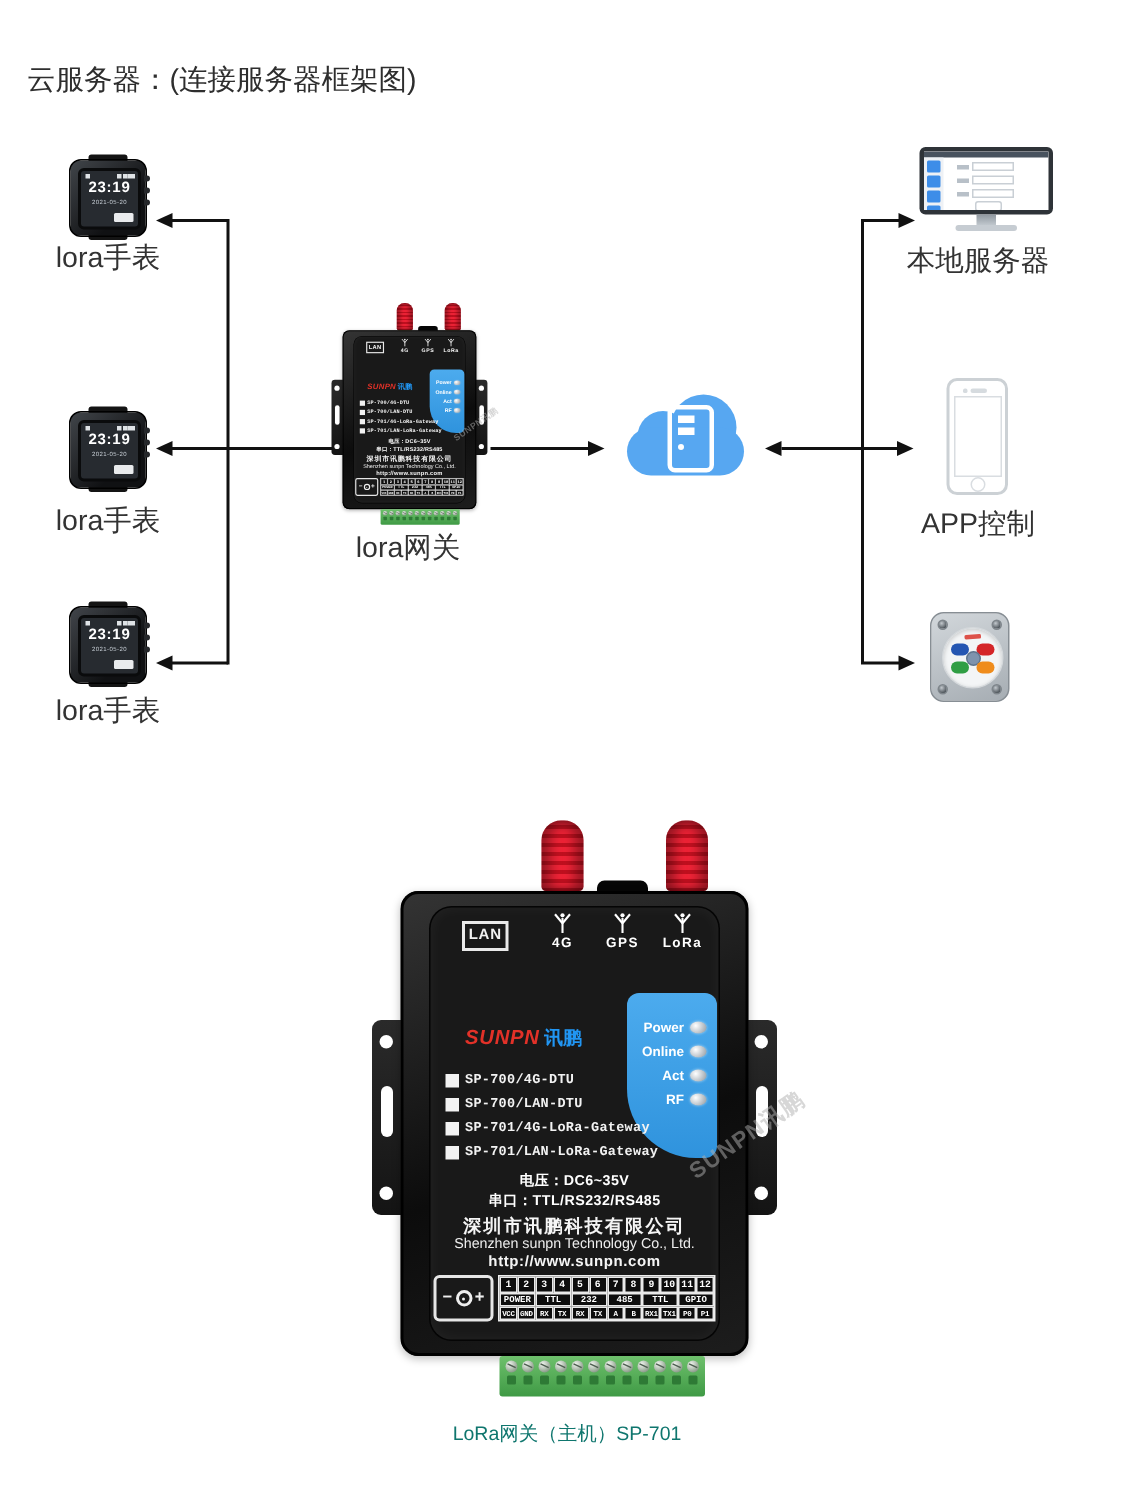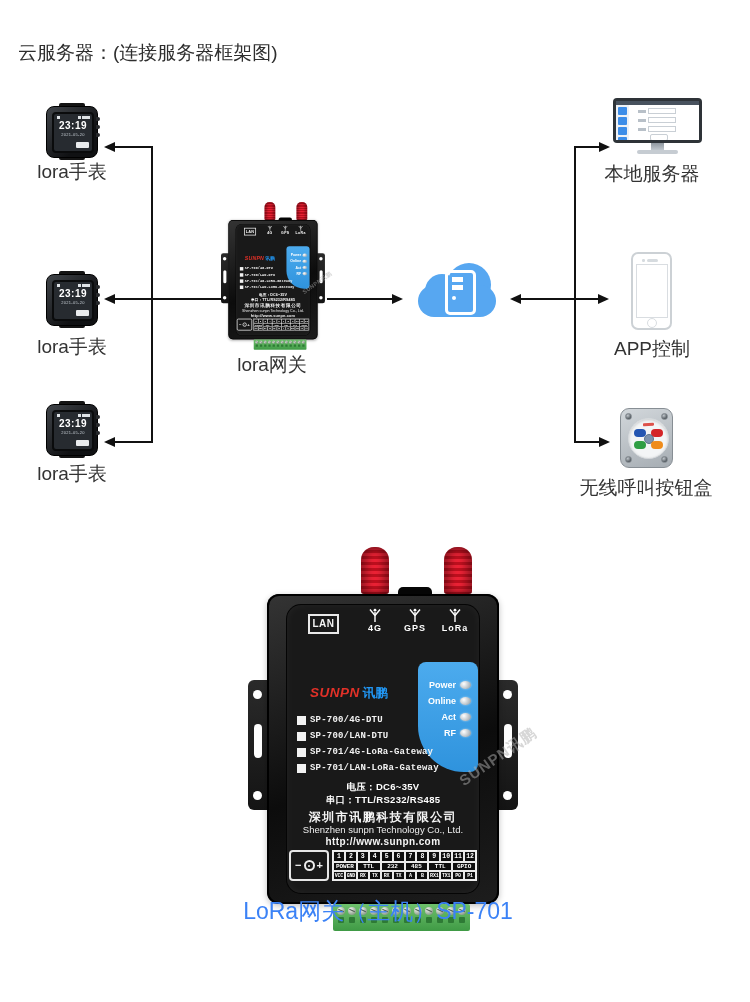--- a/index.html
+++ b/index.html
@@ -1,20 +1,20 @@
 <!DOCTYPE html>
 <html><head>
 <meta charset="utf-8">
 <style>
   html,body{margin:0;padding:0;background:#fff;}
   .page{position:relative;width:750px;height:1002px;background:#fff;overflow:hidden;
         font-family:"Liberation Sans",sans-serif;color:#333;}
   .title{position:absolute;left:18px;top:40px;font-size:19px;color:#2e2e2e;white-space:nowrap;}
   .dlabel{position:absolute;font-size:19px;color:#333;white-space:nowrap;transform:translateX(-50%);}
-  .caption{position:absolute;left:378px;top:896px;font-size:23px;color:#3b82f6;white-space:nowrap;transform:translateX(-50%);}
+  .caption{position:absolute;left:378px;top:947px;font-size:13px;color:#0f766e;white-space:nowrap;transform:translateX(-50%);}
 
   
   .ln{position:absolute;background:#111;}
   .ah{position:absolute;width:0;height:0;border-top:5px solid transparent;border-bottom:5px solid transparent;}
   .ah-l{border-right:11px solid #111;}
   .ah-r{border-left:11px solid #111;}
 
   
   .watch{position:absolute;width:68px;height:57px;}
   .w-strap{position:absolute;left:21px;width:26px;height:6px;background:#141414;}
@@ -422,21 +422,20 @@
     <div class="cb-screw" style="right:4px;bottom:4px"></div>
     <div class="cb-circle">
       <div class="cb-brand"></div>
       <div class="cb-pill" style="left:5px;top:10px;background:#2456b2"></div>
       <div class="cb-pill" style="left:22px;top:10px;background:#d42528"></div>
       <div class="cb-center"></div>
       <div class="cb-pill" style="left:5px;top:22px;background:#2f9e44"></div>
       <div class="cb-pill" style="left:22px;top:22px;background:#ef8c1c"></div>
     </div>
   </div>
-  <div class="dlabel" style="left:646px;top:475px">无线呼叫按钮盒</div>
 
   <div class="ln" style="left:151px;top:146px;width:2px;height:297px"></div>
   <div class="ln" style="left:114px;top:146px;width:38px;height:2px"></div>
   <div class="ln" style="left:114px;top:298px;width:108px;height:2px"></div>
   <div class="ln" style="left:114px;top:441px;width:38px;height:2px"></div>
   <div class="ah ah-l" style="left:104px;top:142px"></div>
   <div class="ah ah-l" style="left:104px;top:294px"></div>
   <div class="ah ah-l" style="left:104px;top:437px"></div>
   <div class="ln" style="left:327px;top:298px;width:66px;height:2px"></div>
   <div class="ah ah-r" style="left:392px;top:294px"></div>

